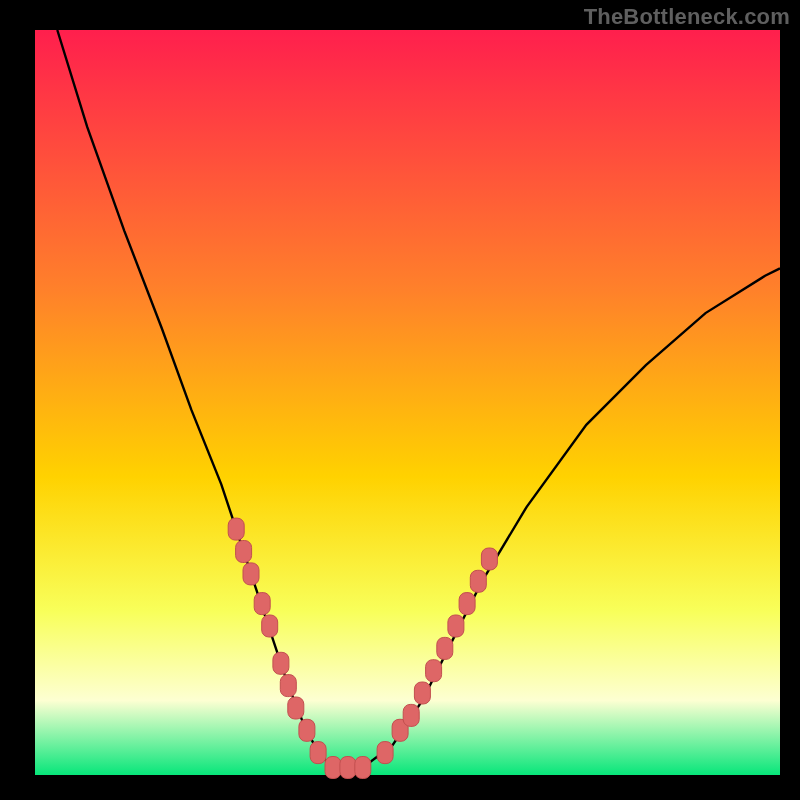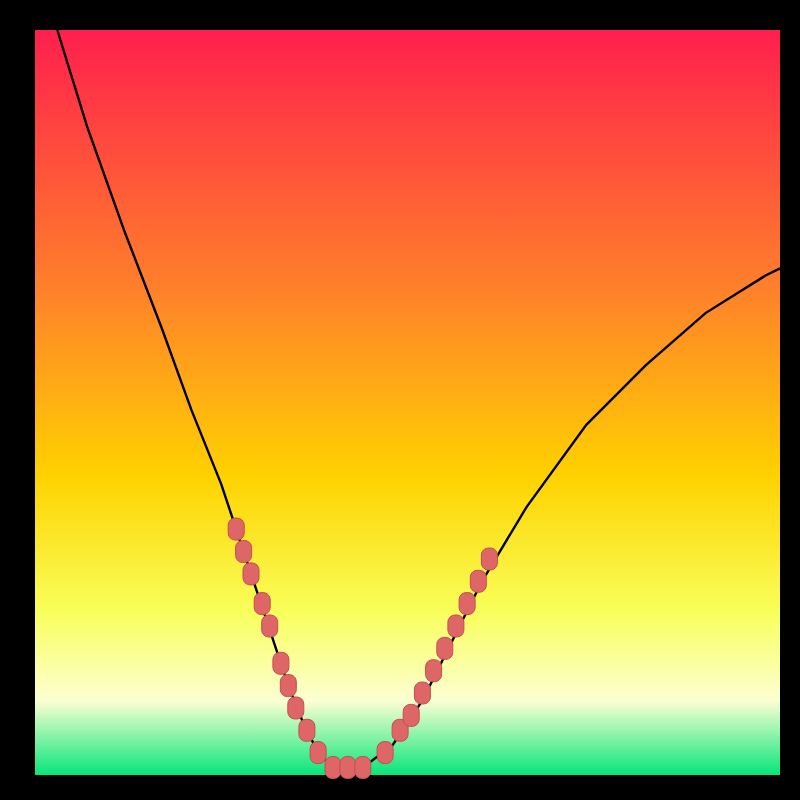--- a/index.html
+++ b/index.html
@@ -30,20 +30,21 @@
   svg.plot {
     position: absolute;
     left: 0;
     top: 0;
   }
 </style>
 </head>
 <body>
 
 <div class="stage">
+  <div class="watermark">TheBottleneck.com</div>
 
   <svg class="plot" width="800" height="800" viewBox="0 0 800 800">
     <defs>
       <linearGradient id="bg-grad" x1="0" y1="0" x2="0" y2="1">
         <stop id="g0" offset="0%" stop-color="#ff1f4d"></stop>
         <stop id="g1" offset="35%" stop-color="#ff812a"></stop>
         <stop id="g2" offset="60%" stop-color="#ffd200"></stop>
         <stop id="g3" offset="78%" stop-color="#f8ff5a"></stop>
         <stop id="g4" offset="90%" stop-color="#fdffd2"></stop>
         <stop id="g5" offset="100%" stop-color="#07e67a"></stop>

